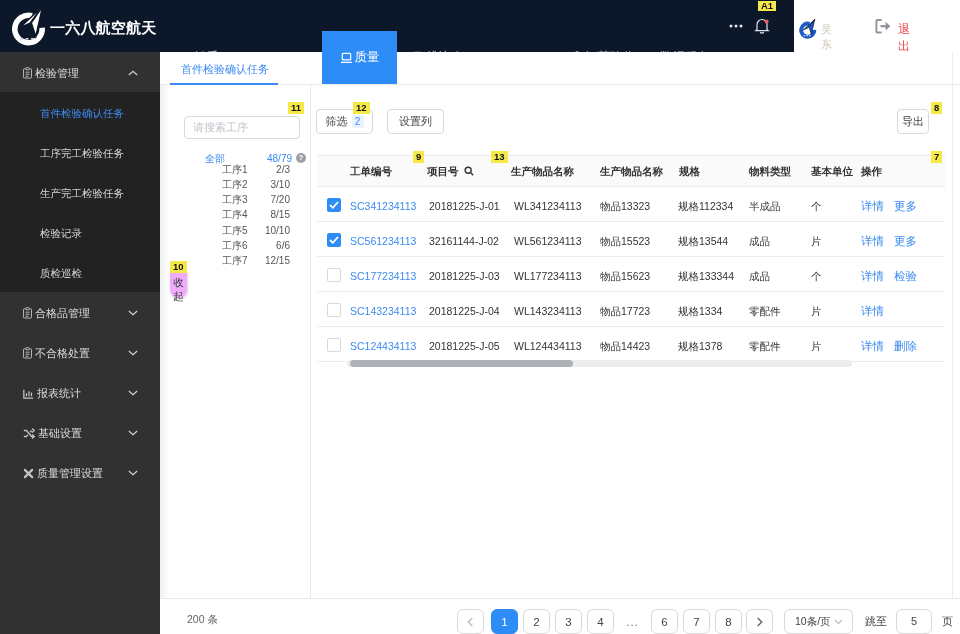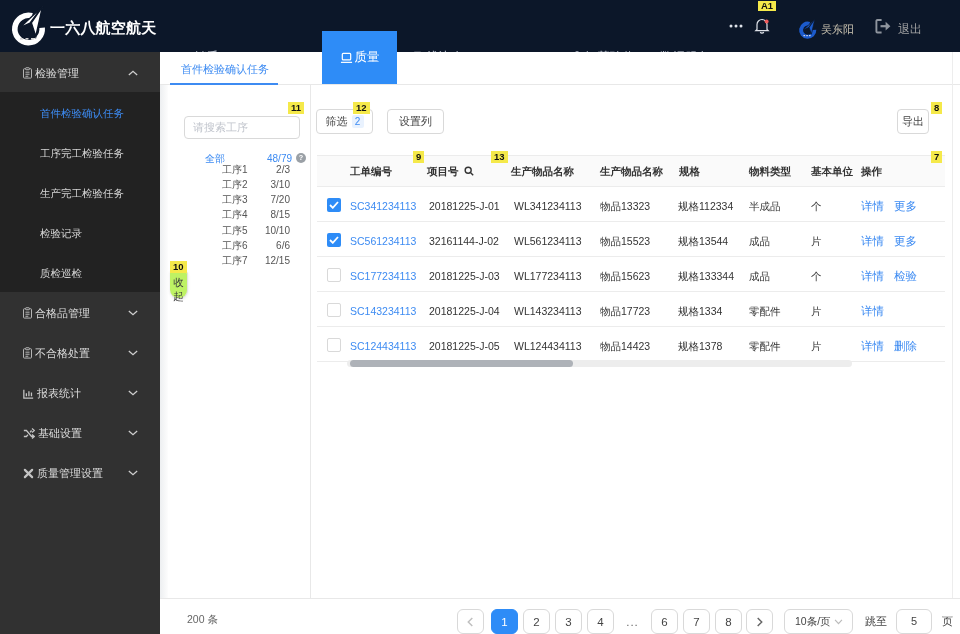--- a/index.html
+++ b/index.html
@@ -2,21 +2,21 @@
 <html lang="zh"><head>
 <meta charset="utf-8">
 <title>首件检验确认任务</title>
 <style>
 * { margin:0; padding:0; box-sizing:border-box; }
 html,body { width:960px; height:634px; overflow:hidden; }
 body { font-family:"Liberation Sans",sans-serif; font-size:10.5px; color:#333; background:#fff; position:relative; }
 .abs { position:absolute; }
 
 
-#nav { position:absolute; left:0; top:0; width:960px; height:52px; background:#0c1729;padding-left:12px; }
+#nav { position:absolute; left:0; top:0; width:794px; height:52px; background:#0c1729;padding-left:12px; }
 #nav .brand-text { position:absolute; left:50px; top:19px; color:#fff; font-size:15px; font-weight:bold; letter-spacing:0.2px; }
 .navitem { position:absolute; top:0; height:52px; display:flex; align-items:center; color:#cdd3de; font-size:12.5px;margin-top:31px; }
 .navitem svg { margin-right:2px; }
 .navitem.active { background:#2e8cf7; color:#fff; justify-content:center; height:53px; z-index:5; }
 
 
 #side { position:absolute; left:0; top:52px; width:160px; height:582px; background:#313131; }
 #side .sub { position:absolute; left:0; top:40px; width:160px; height:200px; background:#222; }
 .sitem { position:absolute; left:0; width:160px; height:40px; display:flex; align-items:center; color:#dcdcdc; font-size:11px; transform:translateY(1px); }
 .sitem svg.ic { margin-left:23px; margin-right:3px; }
@@ -31,21 +31,21 @@
 #tabbar .tabline { position:absolute; left:10px; top:31px; width:108px; height:2px; background:#3d8bf2; }
 .rightline { position:absolute; left:792px; top:33px; width:1px; height:549px; background:#ededed; }
 
 
 #fpanel { position:absolute; left:0; top:33px; width:151px; height:513px; border-right:1px solid #e8e8e8; }
 #fsearch { position:absolute; left:24px; top:31px; width:116px; height:23px; border:1px solid #d9d9d9; border-radius:4px; color:#c0c4cc; font-size:11px; line-height:21px; padding-left:8px; background:#fff; }
 .flist { position:absolute; left:0; top:62px; width:151px; font-size:10px; color:#555; }
 .frow { position:absolute; height:12px; line-height:12px; width:151px; }
 .frow .n { position:absolute; left:62px; }
 .frow .v { position:absolute; right:21px; text-align:right; }
-#collapse { position:absolute; left:10px; top:219px; width:18px; height:28px; background:#bef264; border:1px solid #e3e3e3; border-left:none; border-radius:0 4px 10px 10px; font-size:10.5px; color:#3c3c3c; text-align:center; line-height:14px; padding-top:3px; box-shadow:0 1px 3px rgba(0,0,0,0.10); }
+#collapse { position:absolute; left:10px; top:219px; width:18px; height:28px; background:#f0abfc; border:1px solid #e3e3e3; border-left:none; border-radius:0 4px 10px 10px; font-size:10.5px; color:#3c3c3c; text-align:center; line-height:14px; padding-top:3px; box-shadow:0 1px 3px rgba(0,0,0,0.10); }
 
 
 .btn { position:absolute; height:25px; border:1px solid #d9d9d9; border-radius:4px; background:#fff; color:#444; font-size:11px; display:flex; align-items:center; justify-content:center; }
 
 
 #tbl { position:absolute; left:157px; top:103px; width:628px; font-size:10.5px; }
 #thead { position:absolute; left:0; top:0; width:628px; height:32px; background:#fafafa; border-top:1px solid #ececec; border-bottom:1px solid #ececec; font-weight:bold; color:#333; }
 .hc { position:absolute; top:9px; }
 .trow { position:absolute; left:0; width:628px; height:35px; border-bottom:1px solid #ececec; color:#333; }
 .tc { position:absolute; top:13px; }
@@ -137,21 +137,21 @@
     <rect x="16" y="36" width="3.2" height="2.4" fill="#cfd6e4"></rect>
     <rect x="21.5" y="36" width="3.2" height="2.4" fill="#cfd6e4"></rect>
     <rect x="27" y="36" width="3.2" height="2.4" fill="#cfd6e4"></rect>
   </svg>
   <div class="abs" style="left:821px;top:22px;color:#cdc5b2;font-size:11px">吴东阳</div>
   <svg class="abs" style="left:875px;top:19px" width="17" height="15" viewBox="0 0 17 15" fill="none">
     <path d="M6.6 1 H2.4 a1 1 0 0 0 -1 1 v10.5 a1 1 0 0 0 1 1 h4.2" stroke="#8f959e" stroke-width="1.9"></path>
     <path d="M5.5 7.2 h6" stroke="#8f959e" stroke-width="2.2"></path>
     <path d="M10.6 2.8 L15.4 7.2 L10.6 11.6 Z" fill="#8f959e"></path>
   </svg>
-  <div class="abs" style="left:898px;top:21px;color:#a3a3a3;font-size:12px">退出</div>
+  <div class="abs" style="left:898px;top:21px;color:#ef4444;font-size:12px">退出</div>
 </div>
 
 <div id="side">
   <div class="sitem" style="top:0">
     <svg class="ic" width="9" height="12" viewBox="0 0 11 14" fill="none" stroke="#b9b9b9" stroke-width="1.2">
         <rect x="0.6" y="1.8" width="9.8" height="11.4" rx="1"></rect>
         <rect x="3.2" y="0.6" width="4.6" height="2.4" rx="0.6" fill="#313131"></rect>
         <path d="M3 6 h5 M3 8.5 h5 M3 11 h3.5"></path>
       </svg>
     检验管理

